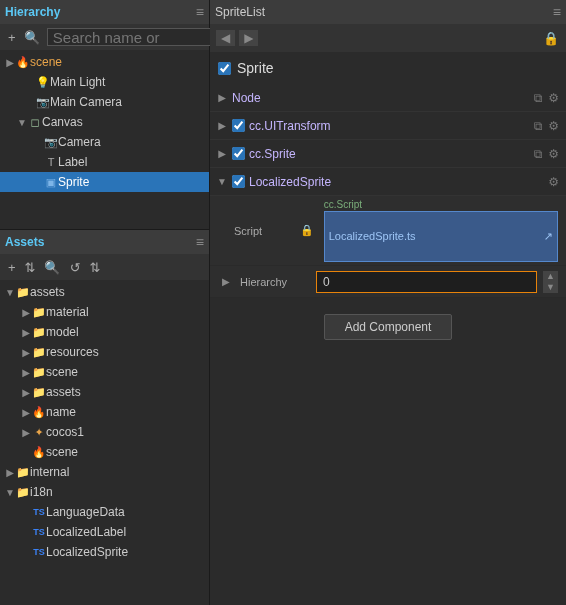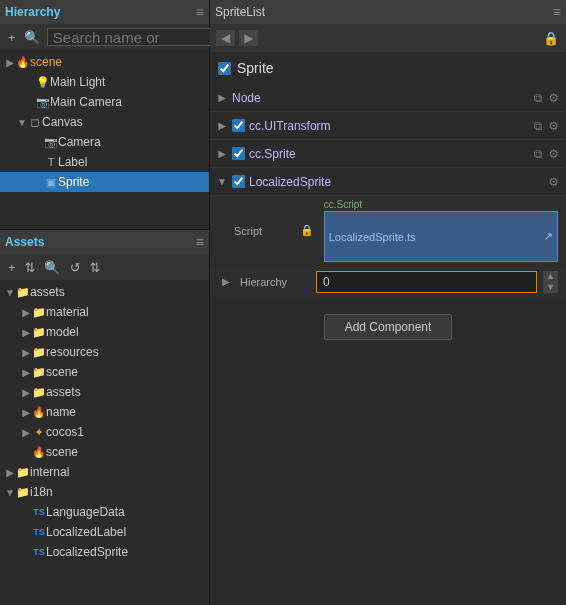--- a/index.html
+++ b/index.html
@@ -294,21 +294,21 @@
       color: #7aad7a;
     }
 
     .script-value-box {
       background: #3a5a8a;
       border: 1px solid #5588cc;
       color: #9dc5f5;
       font-size: 11px;
       padding: 18px 4px;
       display: flex;
-      align-items: center;
+      align-items: flex-start;
       justify-content: space-between;
     }
 
     .lock-small {
       color: #aaa;
       font-size: 11px;
       margin-right: 4px;
     }
 
     

